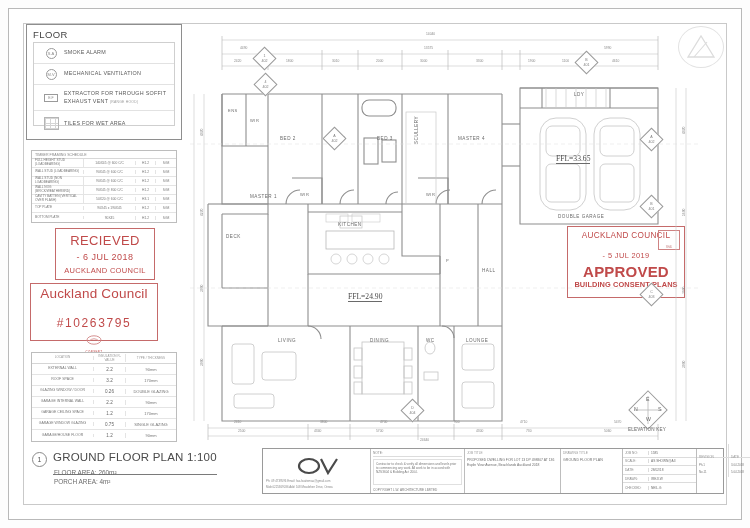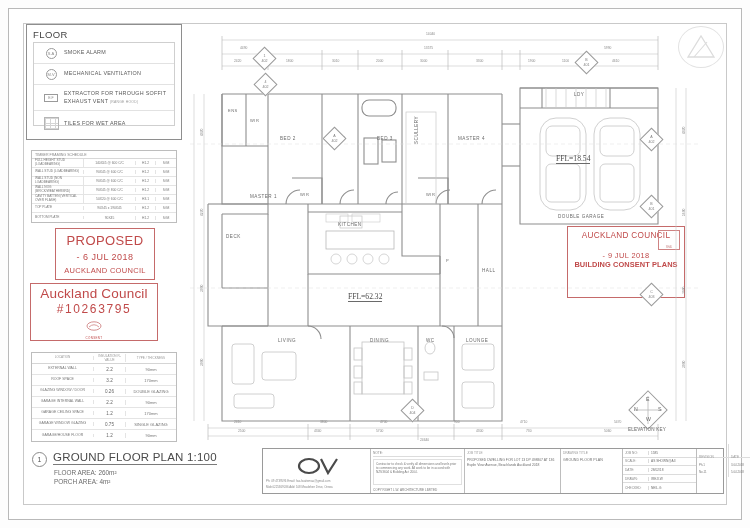--- a/index.html
+++ b/index.html
@@ -99,21 +99,21 @@
   .stamp-recv .l2 { font-size: 9px; margin-top: 4px; letter-spacing: .5px; }
   .stamp-recv .l3 { font-size: 7.5px; margin-top: 4px; letter-spacing: .3px; }
 
   .stamp-ac {
     position: absolute; left: 30px; top: 283px;
     width: 128px; height: 58px;
     border: 1.2px solid #c56a6a; color: #c04a4a;
     text-align: center; background: rgba(255,255,255,0.6);
   }
   .stamp-ac .l1 { font-size: 13.5px; margin-top: 2px; letter-spacing: .2px; }
-  .stamp-ac .l2 { font-size: 12px; margin-top: 1px; letter-spacing: 1.6px; }
+  .stamp-ac .l2 { font-size: 12px; margin-top: 15px; letter-spacing: 1.6px; }
   .stamp-ac .logo { margin-top: 2px; }
   .stamp-ac .logo-txt { font-size: 3px; letter-spacing: .3px; }
 
   .stamp-appr {
     position: absolute; left: 567px; top: 226px;
     width: 118px; height: 72px;
     border: 1.2px solid #c56a6a; color: #c04a4a;
     text-align: center; background: rgba(255,255,255,0.55);
   }
   .stamp-appr .l1 { font-size: 8.2px; letter-spacing: .3px; margin-top: 4px; }
@@ -147,21 +147,21 @@
   }
   .pt-num {
     position: absolute; left: 6px; top: 4px;
     width: 15px; height: 15px; border: 1px solid #8a8a8a;
     border-radius: 50%; font-size: 7px; color: #555;
     display: flex; align-items: center; justify-content: center;
   }
   .pt-main {
     position: absolute; left: 27px; top: 3px;
     font-size: 11.5px; color: #4a4a4a; letter-spacing: .2px;
-    border-bottom: 1px solid #7a7a7a; padding-bottom: 1px;
+    border-bottom: 1px solid #7a7a7a; padding-bottom: 11px;
   }
   .pt-sub1 { position: absolute; left: 28px; top: 21px; font-size: 6.4px; color: #6a6a6a; }
   .pt-sub2 { position: absolute; left: 28px; top: 30px; font-size: 6.4px; color: #6a6a6a; }
 
   
   .title-block {
     position: absolute; left: 262px; top: 448px;
     width: 462px; height: 46px;
     border: 1px solid #9a9a9a; background: #fff;
     display: flex;
@@ -352,21 +352,21 @@
     </div>
     <div class="tfs-row">
       <div class="tfs-c1">BOTTOM PLATE</div>
       <div class="tfs-c2">90X45</div>
       <div class="tfs-c3">H1.2</div>
       <div class="tfs-c4">SG8</div>
     </div>
   </div>
 
   <div class="stamp-recv">
-    <div class="l1">PROPOSED</div>
+    <div class="l1">RECIEVED</div>
     <div class="l2">- 6 JUL 2018</div>
     <div class="l3">AUCKLAND COUNCIL</div>
   </div>
 
   <div class="stamp-ac">
     <div class="l1">Auckland Council</div>
     <div class="l2">#10263795</div>
     <div class="logo">
       <svg width="16" height="11" viewBox="0 0 16 11">
         <ellipse cx="8" cy="5" rx="7" ry="4.2" fill="none" stroke="#cf8383" stroke-width="0.9"></ellipse>
@@ -374,21 +374,22 @@
       </svg>
       <div class="logo-txt">CONSENT</div>
     </div>
   </div>
 
   <div class="stamp-appr">
     <div class="seal">
       <span>SEAL</span>
     </div>
     <div class="l1">AUCKLAND COUNCIL</div>
-    <div class="l2">- 9 JUL 2018</div>
+    <div class="l2">- 5 JUL 2019</div>
+    <div class="l3">APPROVED</div>
     <div class="l4">BUILDING CONSENT PLANS</div>
   </div>
 
   <div class="ins-box">
     <div class="ins-head">
       <div class="ins-c1">LOCATION</div>
       <div class="ins-c2">INSULATION R-VALUE</div>
       <div class="ins-c3">TYPE / THICKNESS</div>
     </div>
     <div class="ins-row">
@@ -688,22 +689,22 @@
     <div class="rl" style="left:88px; top:312px;">LIVING</div>
     <div class="rl" style="left:180px; top:312px;">DINING</div>
     <div class="rl" style="left:236px; top:312px;">WC</div>
     <div class="rl" style="left:276px; top:312px;">LOUNGE</div>
     <div class="rl" style="left:60px; top:92px; font-size:4px;">WIR</div>
     <div class="rl" style="left:110px; top:166px; font-size:4px;">WIR</div>
     <div class="rl" style="left:236px; top:166px; font-size:4px;">WIR</div>
     <div class="rl" style="left:38px; top:82px; font-size:4px;">ENS</div>
     <div class="rl" style="left:256px; top:232px; font-size:4px;">P</div>
 
-    <div class="ffl" style="left:366px; top:128px;">FFL=18.54</div>
-    <div class="ffl" style="left:158px; top:266px;">FFL=62.32</div>
+    <div class="ffl" style="left:366px; top:128px;">FFL=33.65</div>
+    <div class="ffl" style="left:158px; top:266px;">FFL=24.90</div>
 
     <div style="position:absolute; left:136px; top:104px;">
       <div class="secmark"></div>
       <div class="secmark-txt">
         <span>A</span>
         <span>402</span>
       </div>
     </div>
     <div style="position:absolute; left:66px; top:24px;">
       <div class="secmark"></div>

